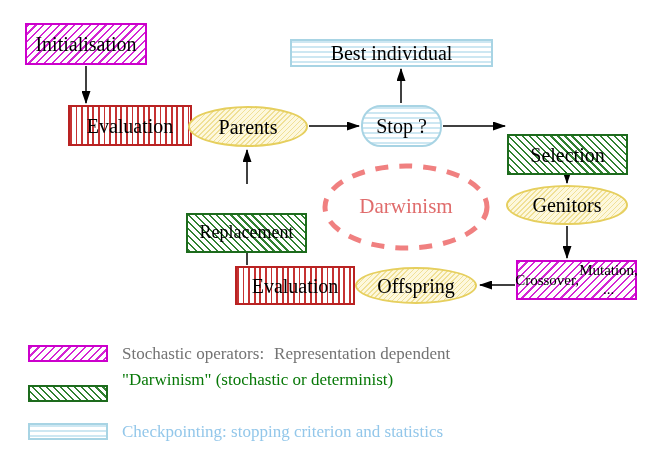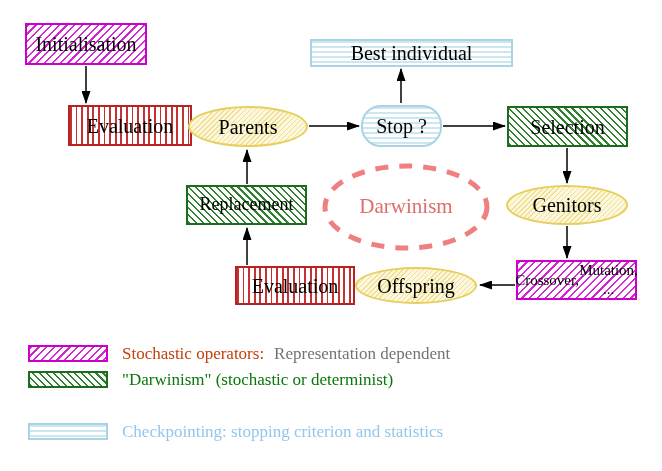--- a/index.html
+++ b/index.html
@@ -8,51 +8,51 @@
     font-family:"Liberation Serif","DejaVu Serif",serif;color:#000;
   }
   .node{
     position:absolute;display:flex;align-items:center;justify-content:center;
     box-sizing:border-box;font-size:20px;text-align:center;line-height:1.1;
   }
   
   .hatch-magenta{border:2px solid #cc00cc;
     background:repeating-linear-gradient(135deg,rgba(204,0,204,.85) 0 1.6px,#fff 1.6px 5.5px);}
   .hatch-green{border:2px solid #1d6b1d;
-    background:repeating-linear-gradient(45deg,rgba(26,115,26,.9) 0 1.6px,#fff 1.6px 5px);}
+    background:repeating-linear-gradient(45deg,rgba(26,115,26,.9) 0 1.6px,#fff 1.6px 5px);margin-top:28px;}
   .stripes-red{border:2px solid #b92222;
     background:repeating-linear-gradient(90deg,#c53232 0 1.8px,#fff 1.8px 5.6px);margin-left:44px;}
   .stripes-cyan{border:2px solid #a8d4e4;
     background:repeating-linear-gradient(180deg,#cde7f2 0 1.6px,#fff 1.6px 5px);}
   .ellipse-yellow{border:2px solid #e6cf5e;border-radius:50%;
     background:repeating-linear-gradient(135deg,#f0e096 0 1.1px,#fdf8dd 1.1px 3.6px);}
   
   #n-initialisation{left:25px;top:23px;width:122px;height:42px;}
   #n-evaluation-top{left:24px;top:105px;width:124px;height:41px;}
   #n-parents{left:188px;top:106px;width:120px;height:41px;}
-  #n-best-individual{left:290px;top:39px;width:203px;height:28px;margin-left:20px;}
+  #n-best-individual{left:290px;top:39px;width:203px;height:28px;}
   #n-stop{left:361px;top:105px;width:81px;height:42px;border-radius:20px;}
   #n-selection{left:507px;top:106px;width:121px;height:41px;}
   #n-genitors{left:506px;top:185px;width:122px;height:40px;}
   #n-replacement{left:186px;top:185px;width:121px;height:40px;font-size:18px;}
   #n-crossover{left:516px;top:260px;width:121px;height:40px;font-size:15px;flex-direction:row;line-height:1.25;}
   #n-offspring{left:355px;top:267px;width:122px;height:37px;}
   #n-evaluation-bottom{left:191px;top:266px;width:120px;height:39px;}
   #n-generation{left:321px;top:163px;width:170px;height:88px;color:#e06c6c;font-size:21px;}
   
   #arrows{position:absolute;left:0;top:0;width:662px;height:471px;pointer-events:none;}
   #arrows line{stroke:#000;stroke-width:1.5;}
   
   .legend-row{position:absolute;left:28px;display:flex;align-items:center;height:19px;font-size:17px;white-space:nowrap;}
   #legend-stochastic{top:344px;}
   #legend-darwinism{top:370px;}
   #legend-cpu{top:396px;}
   #legend-checkpointing{top:422px;}
   .swatch{width:80px;height:17px;box-sizing:border-box;margin-right:14px;flex:0 0 auto;}
-  .t-magenta{color:#c2410c;}
+  .t-magenta{color:#737373;}
   .t-gold{color:#737373;margin-left:10px;}
   .t-green{color:#077807;}
   .t-red{color:#cc2222;}
   .t-cyan{color:#93c7ea;}
 </style>
 </head>
 <body>
 
 <div id="canvas">
 

